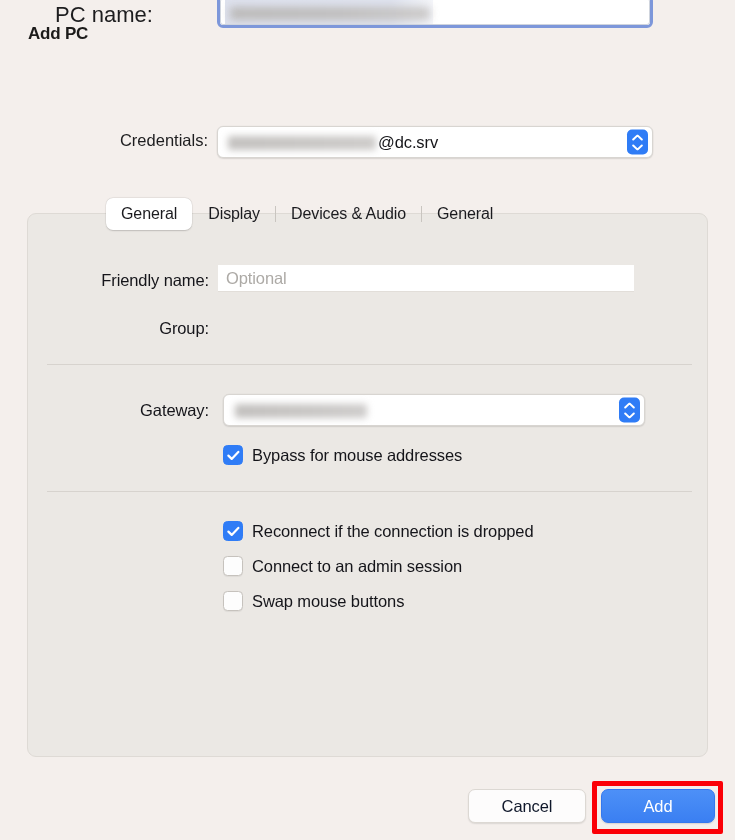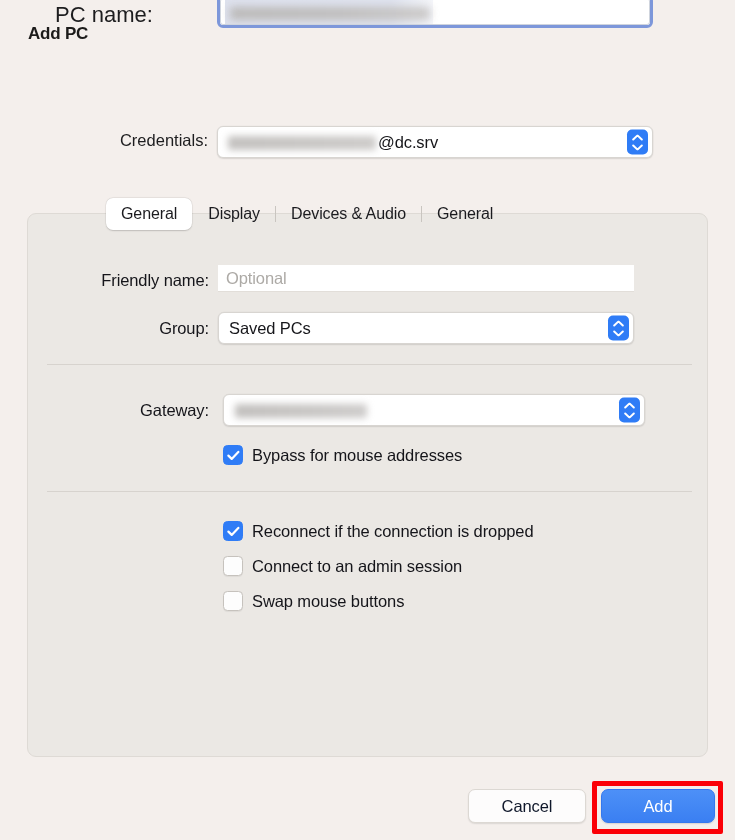--- a/index.html
+++ b/index.html
@@ -374,31 +374,20 @@
 </div>
 
 <div class="panel">
 
   <div class="p-label" style="top:57px;">Friendly name:</div>
   <div class="friendly-field">
     <span class="placeholder">Optional</span>
   </div>
 
   <div class="p-label" style="top:105px;">Group:</div>
-  <div class="popup group-popup">
-    <span class="popup-text">Saved PCs</span>
-    <div class="stepper">
-      <svg width="11" height="7" viewBox="0 0 11 7" aria-hidden="true">
-          <path d="M1.2 5L5.5 0.9L9.8 5" fill="none" stroke="#ffffff" stroke-width="2" stroke-linecap="round" stroke-linejoin="round"></path>
-        </svg>
-      <svg width="11" height="7" viewBox="0 0 11 7" aria-hidden="true">
-          <path d="M1.2 2L5.5 6.1L9.8 2" fill="none" stroke="#ffffff" stroke-width="2" stroke-linecap="round" stroke-linejoin="round"></path>
-        </svg>
-    </div>
-  </div>
 
   <div class="panel-sep" style="top:150px;"></div>
 
   <div class="p-label" style="top:187px;">Gateway:</div>
   <div class="popup gateway-popup">
     <div class="gw-redact"></div>
     <div class="stepper">
       <svg width="11" height="7" viewBox="0 0 11 7" aria-hidden="true">
           <path d="M1.2 5L5.5 0.9L9.8 5" fill="none" stroke="#ffffff" stroke-width="2" stroke-linecap="round" stroke-linejoin="round"></path>
         </svg>

